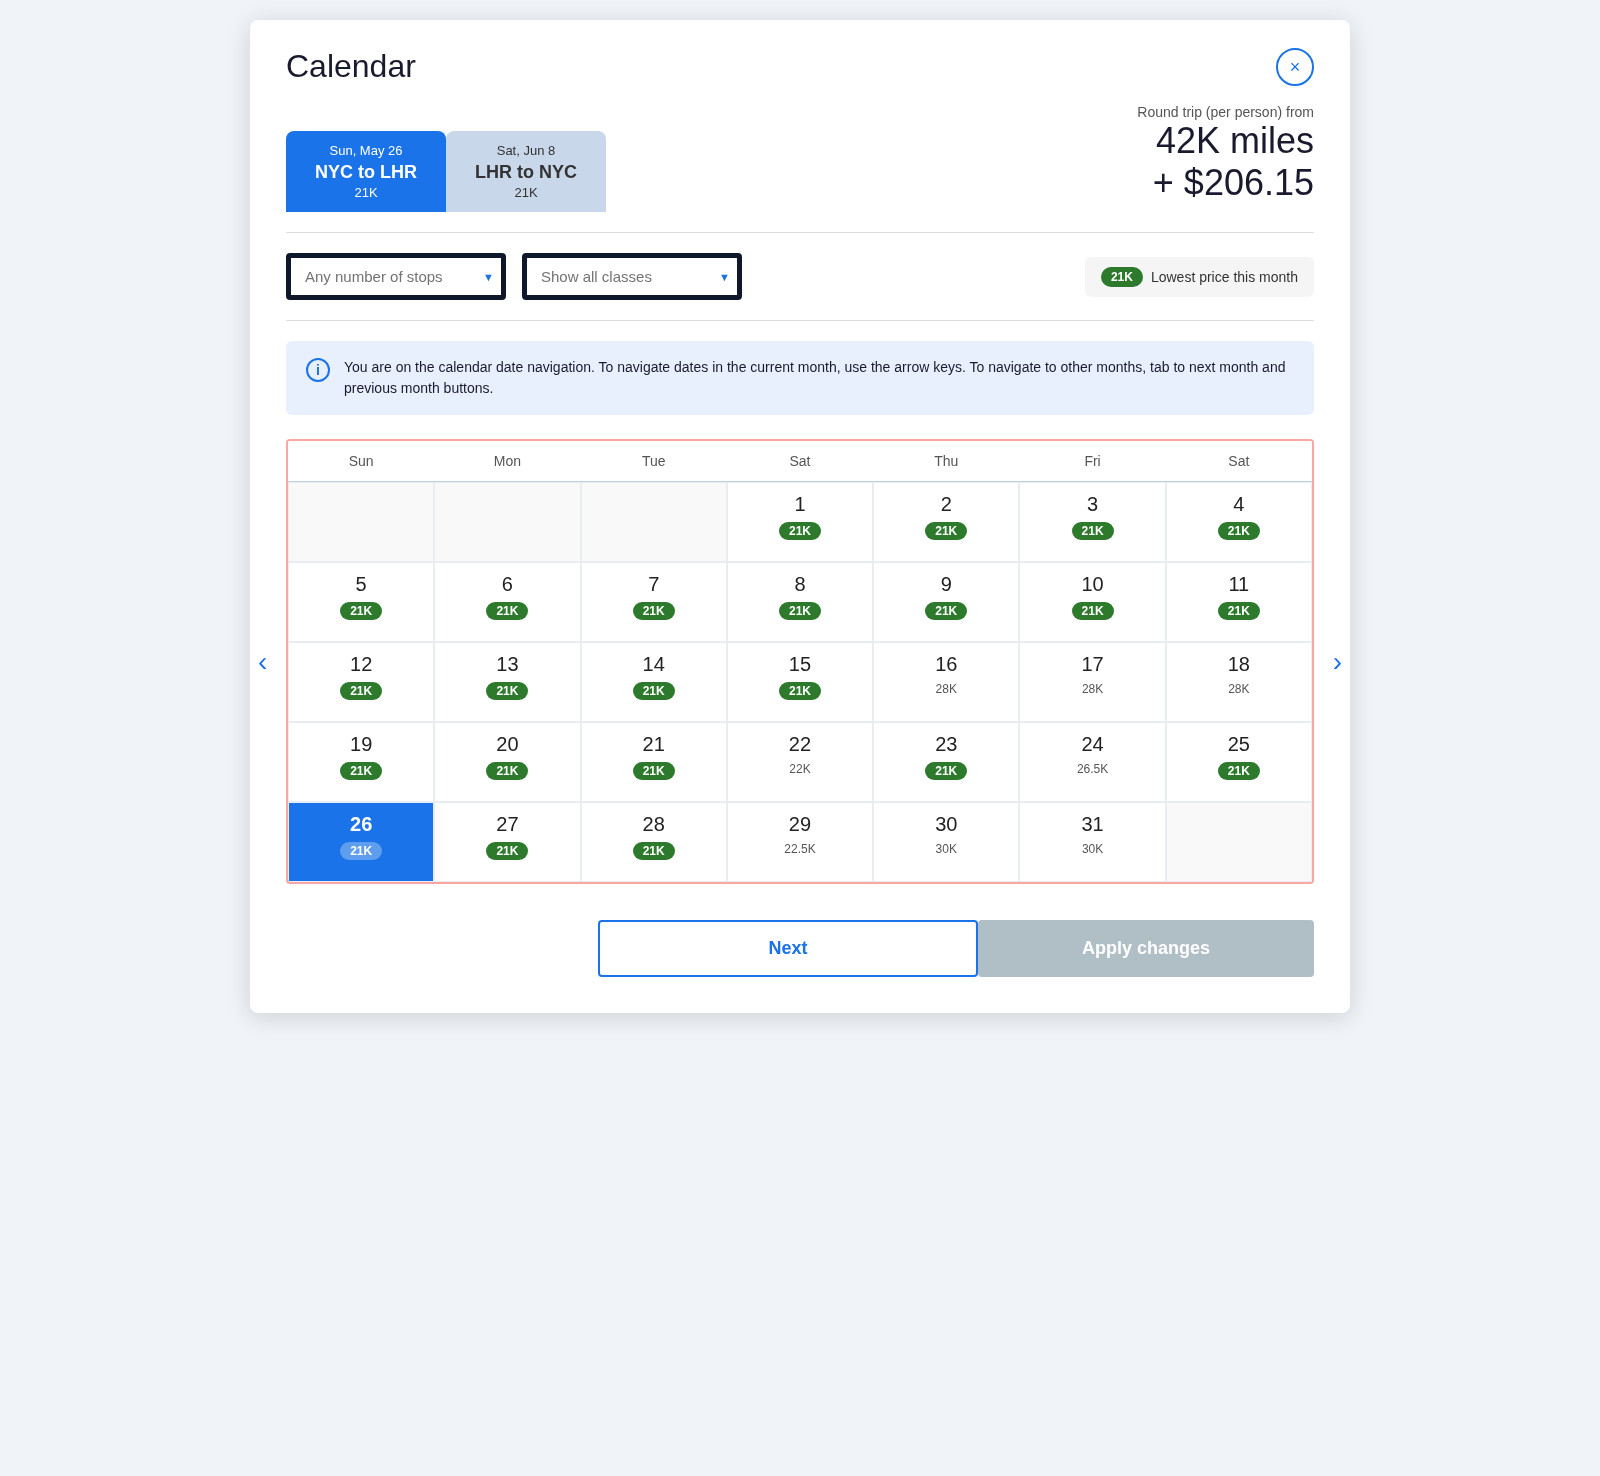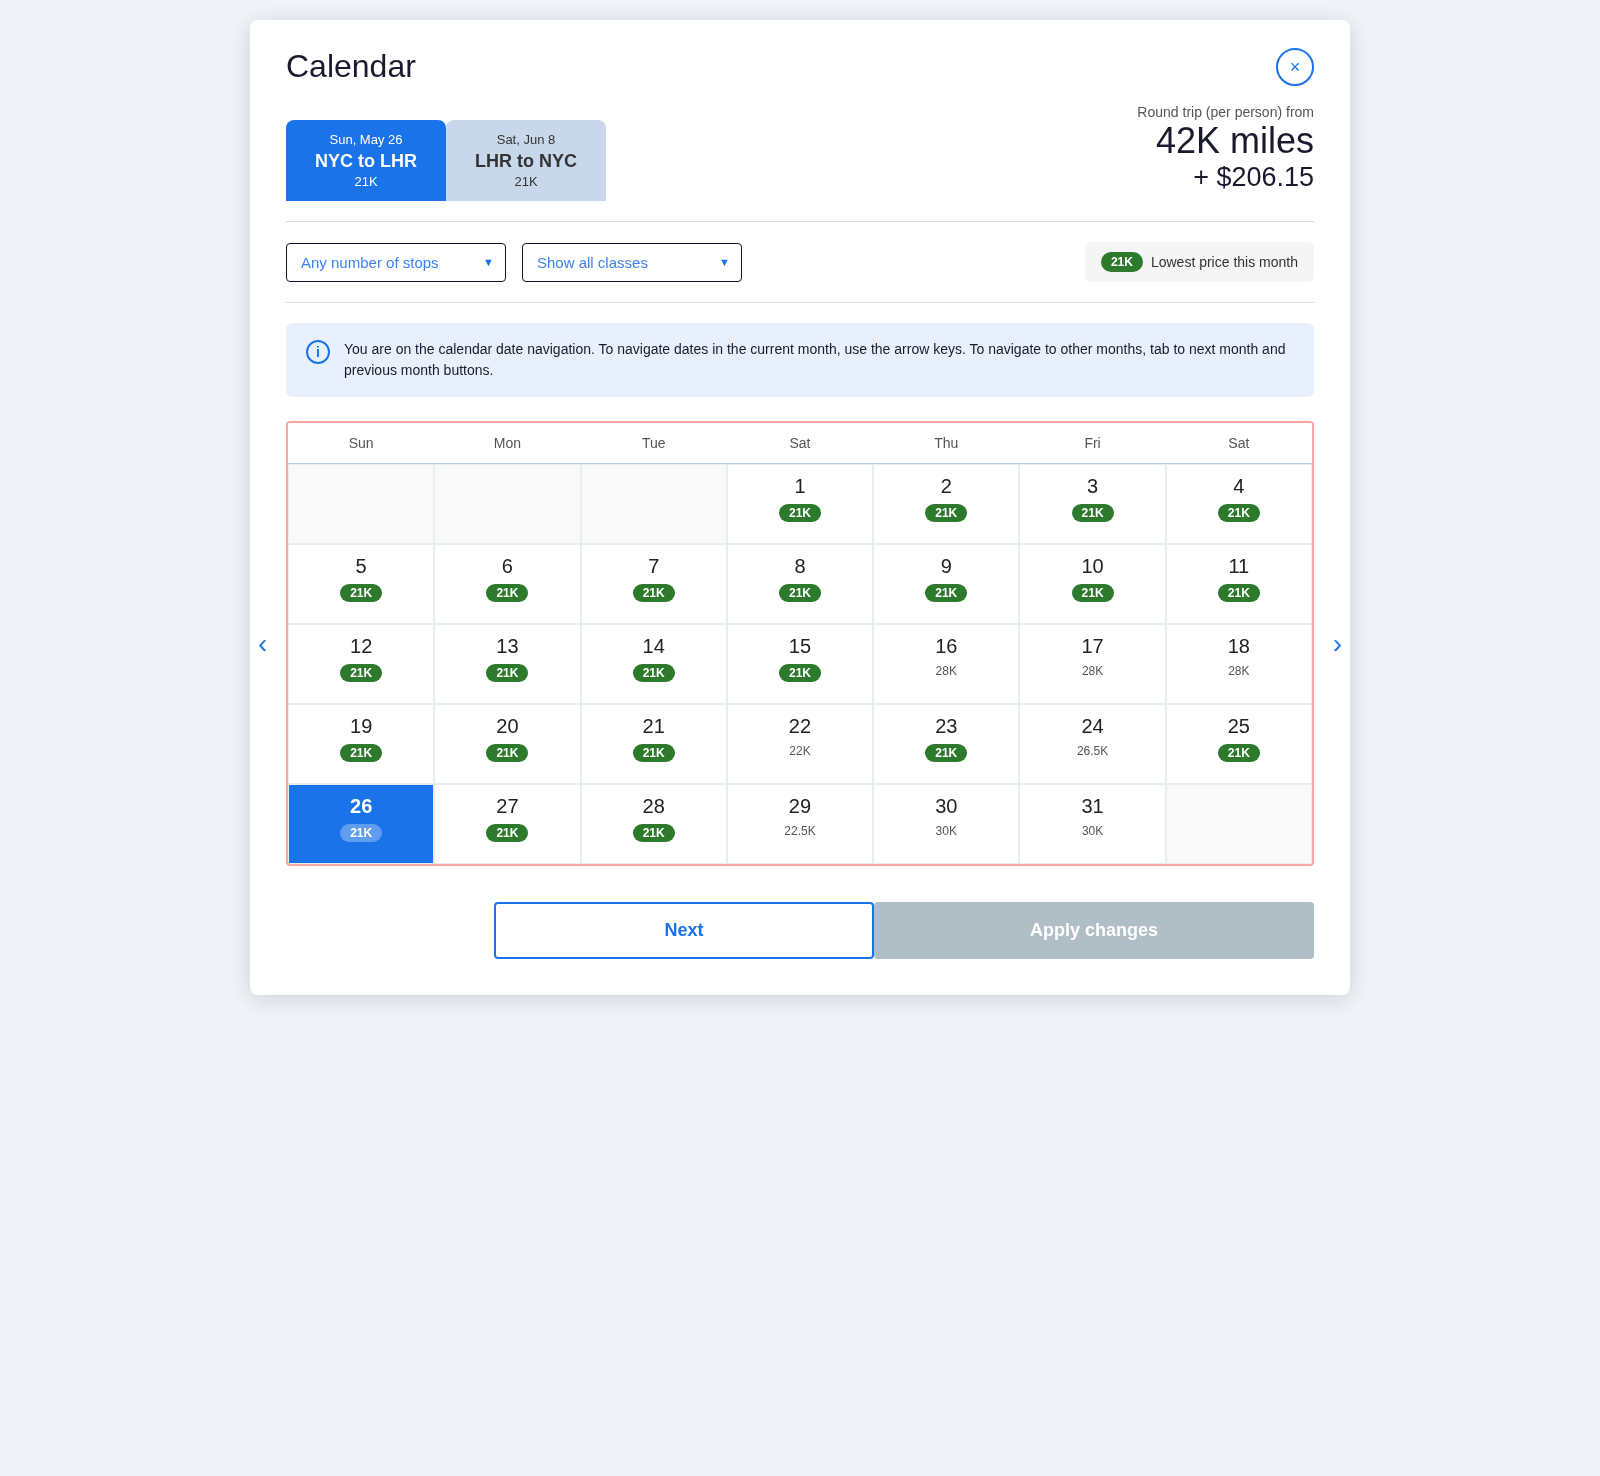--- a/index.html
+++ b/index.html
@@ -90,41 +90,41 @@
     .price-label {
       font-size: 14px;
       color: #555;
     }
     .price-miles {
       font-size: 36px;
       font-weight: 300;
       color: #1a1a2e;
     }
     .price-cash {
-      font-size: 27px;
+      font-size: 36px;
       font-weight: 300;
       color: #1a1a2e;
     }
     .divider {
       border: none;
       border-top: 1px solid #ddd;
       margin-bottom: 20px;
     }
     .filters {
       display: flex;
       gap: 16px;
       align-items: center;
       margin-bottom: 20px;
     }
     .filter-select {
-      border: 1px solid #0f172a;
+      border: 5px solid #0f172a;
       border-radius: 4px;
       padding: 10px 36px 10px 14px;
       font-size: 15px;
-      color: #3b82f6;
+      color: #737373;
       background: #fff;
       appearance: none;
       cursor: pointer;
       min-width: 220px;
       position: relative;
     }
     .filter-wrapper {
       position: relative;
       display: inline-block;
     }
@@ -287,21 +287,21 @@
       width: 380px;
       border-radius: 4px;
       cursor: pointer;
     }
     .btn-apply {
       background: #b0bec5;
       color: #fff;
       font-size: 18px;
       font-weight: 600;
       padding: 16px 0;
-      width: 440px;
+      width: 336px;
       border-radius: 4px;
       border: none;
       cursor: not-allowed;
     }
   </style>
 </head>
 <body>
 
 <div class="modal">
 

